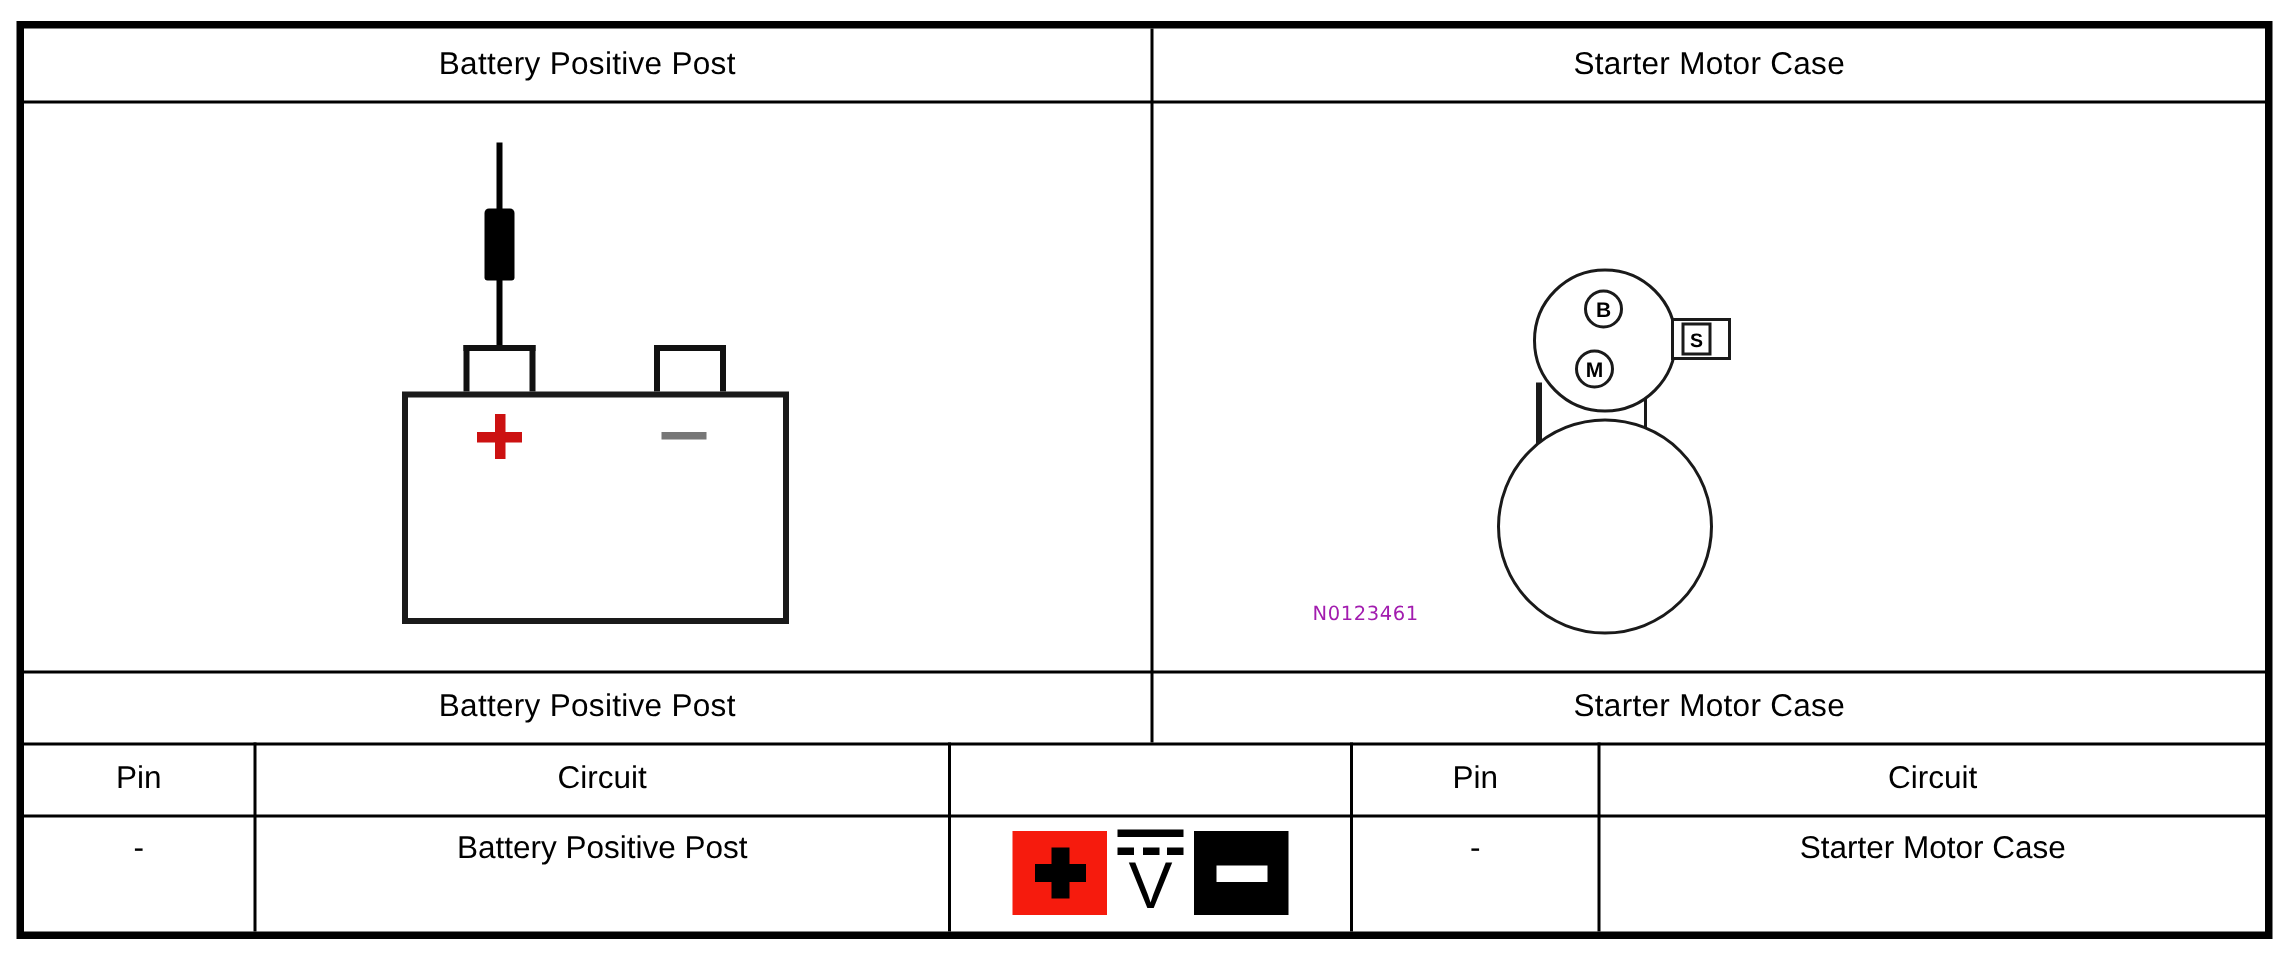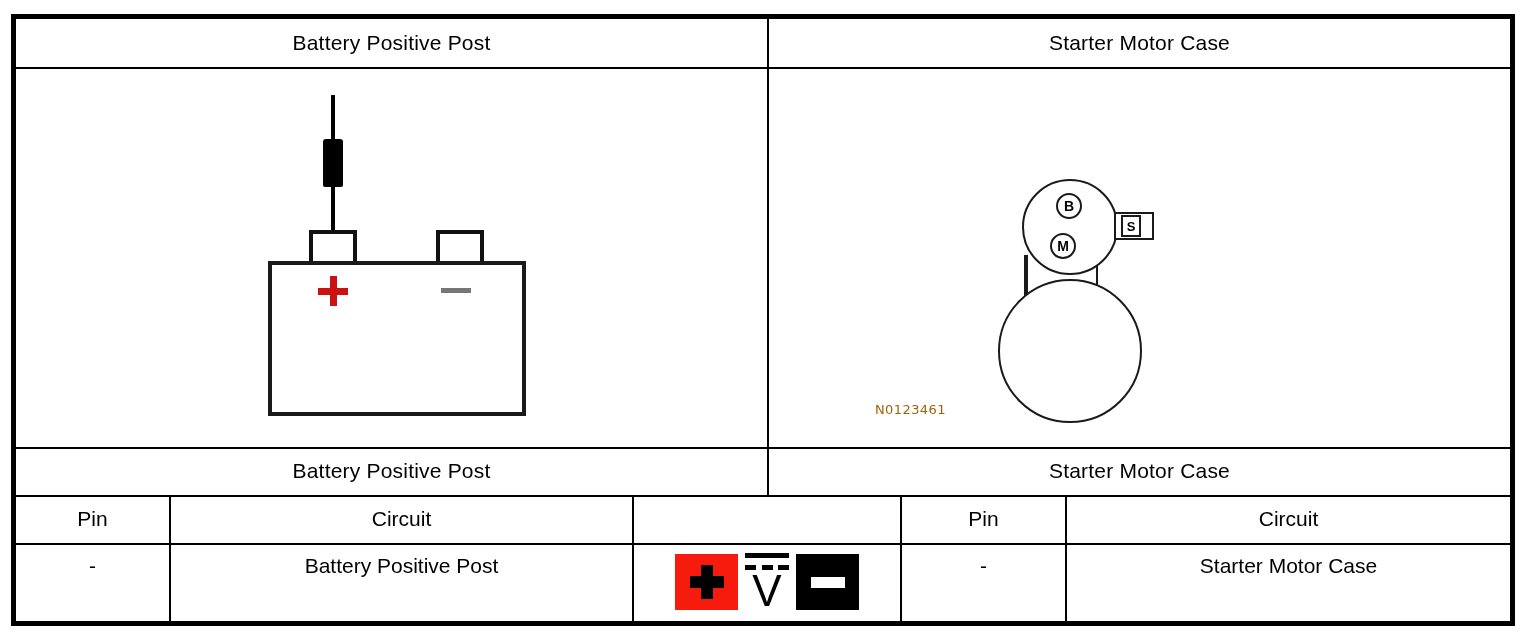--- a/index.html
+++ b/index.html
@@ -99,21 +99,21 @@
   }
   .s-box{
     position:absolute;left:256px;top:60px;width:20px;height:22px;
     border:2px solid #1a1a1a;background:#fff;box-sizing:border-box;
     display:flex;align-items:center;justify-content:center;
     font-size:13px;font-weight:bold;line-height:1;
   }
   .partno{
     position:absolute;left:10px;top:247px;
     font-family:"DejaVu Sans", sans-serif;
-    font-size:13px;letter-spacing:.4px;color:#a16207;
+    font-size:13px;letter-spacing:.4px;color:#a21caf;
   }
 
   
   .meas{
     position:absolute;
     display:flex;align-items:center;justify-content:center;gap:5px;
   }
   .sq{width:63px;height:56px;display:flex;align-items:center;justify-content:center;}
   .sq.red{background:#f61b0d;}
   .sq.black{background:#000;}

